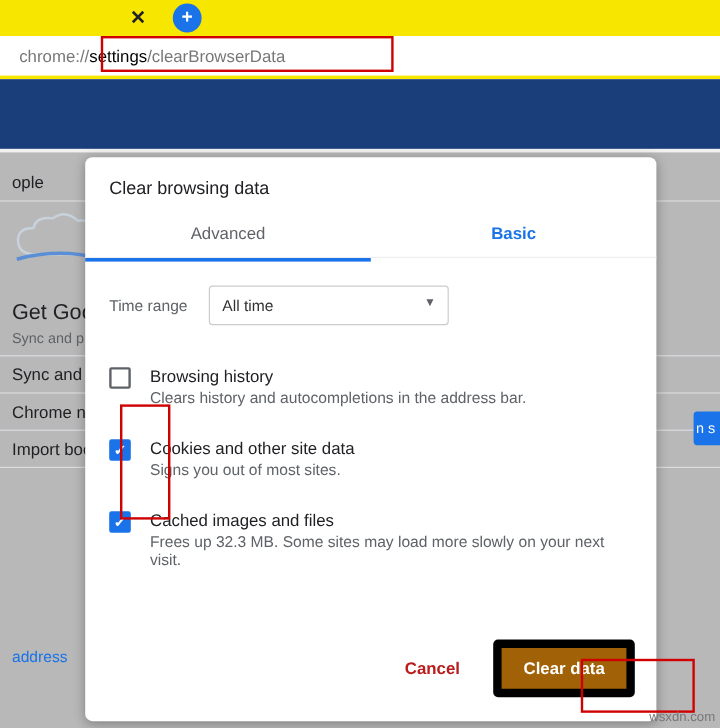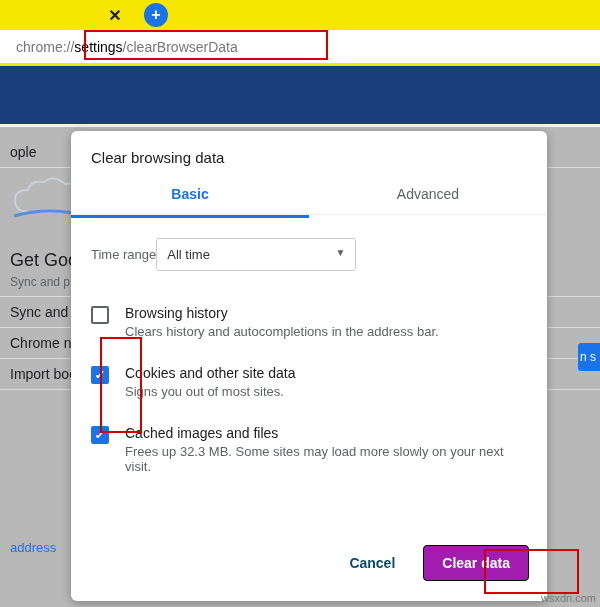--- a/index.html
+++ b/index.html
@@ -31,34 +31,34 @@
     position: absolute; left: 71px; top: 131px; width: 476px; height: 470px;
     background: #fff; border-radius: 6px; box-shadow: 0 2px 10px rgba(0,0,0,.3);
     display: flex; flex-direction: column; font-size: 13px; color: #202124;
   }
   .dlg-title { font-size: 15px; padding: 18px 20px 10px; }
   .tabs { display: flex; border-bottom: 1px solid #eee; }
   .tab { flex: 1; text-align: center; padding: 10px 0 12px; color: #5f6368; font-size: 14px; }
   .tab.active { color: #1a73e8; font-weight: 600; }
   .tab-indicator { height: 2.5px; background: #1a73e8; width: 50%; }
   .dlg-body { padding: 20px 20px 8px; }
-  .time-row { display: flex; align-items: center; margin-bottom: 26px; }
+  .time-row { display: flex; align-items: center; gap: 18px; margin-bottom: 26px; }
   .time-label { color: #5f6368; }
   .time-select { flex: 0 0 200px; border: 1px solid #ccc; border-radius: 3px; padding: 8px 10px; display: flex; justify-content: space-between; color: #333; }
   .tri { color: #5f6368; font-size: 10px; }
   .opt { display: flex; gap: 16px; padding: 8px 0 18px; align-items: flex-start; }
   .cb { width: 18px; height: 18px; border: 2px solid #5f6368; border-radius: 2px; flex: none; margin-top: 1px; display:flex; align-items:center; justify-content:center; }
   .cb.checked { background: #1a73e8; border-color: #1a73e8; }
   .chk { color:#fff; font-size:12px; font-weight:bold; transform: scaleX(1.1); }
   .opt-title { font-size: 14px; margin-bottom: 3px; }
   .opt-desc { font-size: 13px; color: #5f6368; }
   .dlg-actions { margin-top: auto; padding: 0 18px 20px; display: flex; justify-content: flex-end; gap: 10px; align-items: center; }
   .btn { padding: 9px 18px; border-radius: 4px; font-size: 14px; }
-  .btn.cancel { color: #0c4a6e; background: #fff; font-weight:600; }
-  .btn.primary { background: #a21caf; color: #fff; font-weight:600; border: 1px solid #000000; }
+  .btn.cancel { color: #b91c1c; background: #fff; font-weight:600; }
+  .btn.primary { background: #a16207; color: #fff; font-weight:600; border: 7px solid #000000; }
 
   .red-box { position: absolute; border: 2.5px solid #d10000; pointer-events: none; }
 
   .blue-chip { position:absolute; right:0; top:343px; width:22px; height:28px; background:#1a73e8; color:#fff; font-size:12px; display:flex; align-items:center; justify-content:flex-start; padding-left:2px; border-radius: 3px 0 0 3px; }
 
   .watermark { position:absolute; right:4px; bottom:3px; font-size:11px; color:#777; }
 </style>
 </head>
 <body>
 
@@ -97,22 +97,22 @@
     <div class="sidebar-link" style="position:absolute;left:0;top:405px;">address</div>
   </div>
 </div>
 <div class="blue-chip">
     <span>n s</span>
   </div>
 
 <div class="dialog">
   <div class="dlg-title">Clear browsing data</div>
   <div class="tabs">
+    <div class="tab">Advanced</div>
     <div class="tab active">Basic</div>
-    <div class="tab">Advanced</div>
   </div>
   <div class="tab-indicator"></div>
 
   <div class="dlg-body">
     <div class="time-row">
       <span class="time-label">Time range</span>
       <div class="time-select">
         <span>All time</span>
         <span class="tri">▼</span>
       </div>

